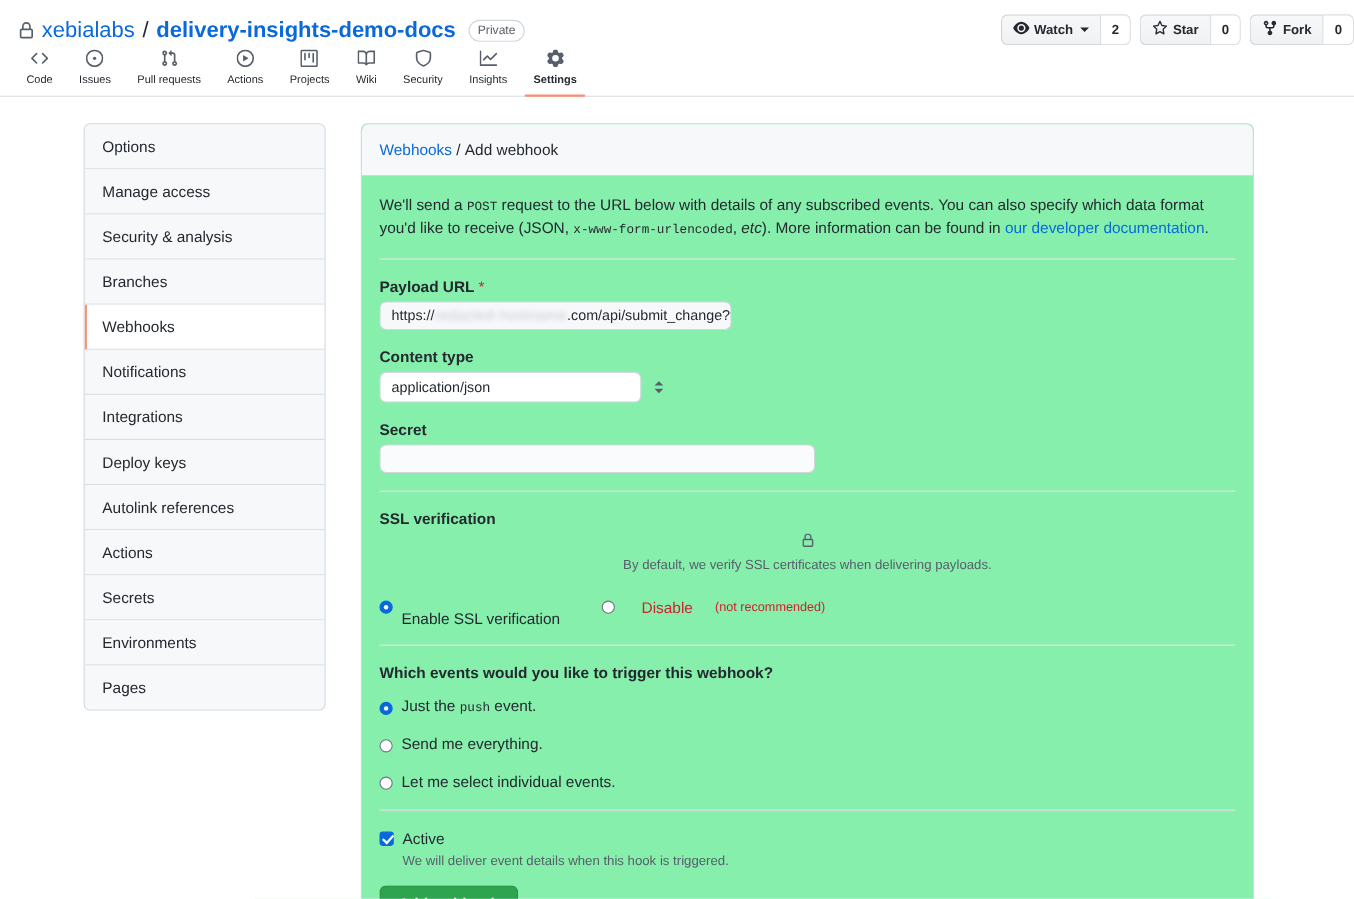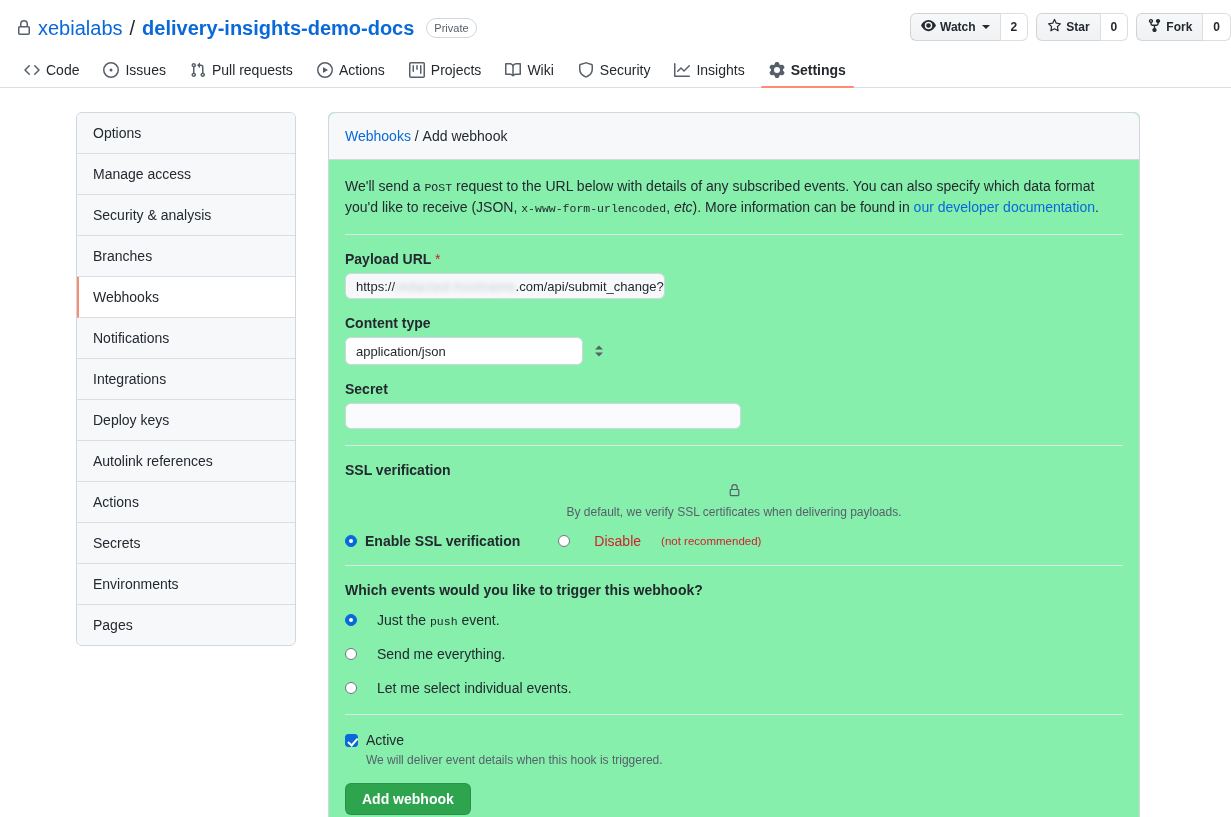--- a/index.html
+++ b/index.html
@@ -102,25 +102,26 @@
     margin-top: 12px;
     border-bottom: 1px solid #d8dee4;
     height: 36px;
     gap: 8px;
   }
   .nav-tab {
     display: flex;
     align-items: center;
     gap: 6px;
     padding: 0 8px 9px 8px;
-    font-size: 14px;
+    font-size: 10px;
     color: #24292f;
     text-decoration: none;
     position: relative;
     white-space: nowrap;
+    flex-direction: column;
   }
   .nav-tab .tab-ico { color: #57606a; display: inline-flex; }
   .nav-tab.active { font-weight: 600; }
   .nav-tab.active::after {
     content: "";
     position: absolute;
     left: 0; right: 0; bottom: -1px;
     height: 2px;
     background: #fd8c73;
     border-radius: 6px;
@@ -316,34 +317,34 @@
     position: absolute;
     left: 3px; top: 3px;
     width: 4px; height: 4px;
     border-radius: 50%;
     background: #fff;
   }
   .rad-label {
     font-size: 14px;
     color: #24292f;
   }
-  .rad-label.bold { font-weight: 700; }
+  .rad-label.bold { font-weight: 400; margin-top: 20px; }
   .rad-label.danger { color: #cf222e; }
   .small-note { font-size: 11.5px; color: #cf222e; }
 
   .question {
     font-size: 14px;
     font-weight: 600;
     color: #24292f;
     margin: 0 0 14px 0;
   }
   .evt-row {
     display: flex;
-    align-items: center;
-    gap: 20px;
+    align-items: flex-end;
+    gap: 8px;
     margin-bottom: 18px;
   }
 
   .active-block { display: flex; align-items: flex-start; gap: 8px; }
   .chk {
     width: 13px; height: 13px;
     border-radius: 3px;
     background: #0969da;
     border: 1px solid #0969da;
     flex: 0 0 auto;

